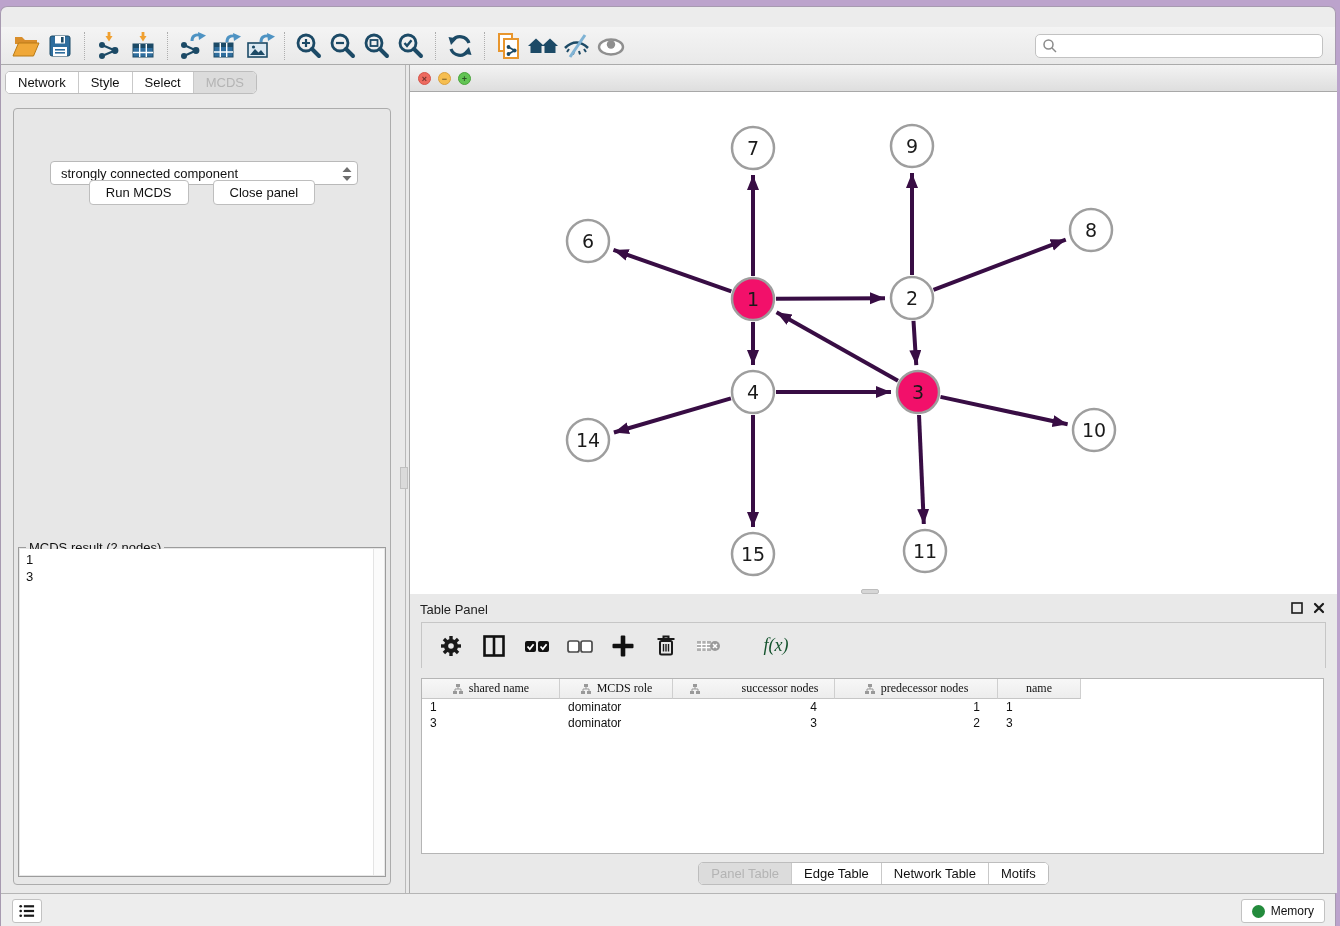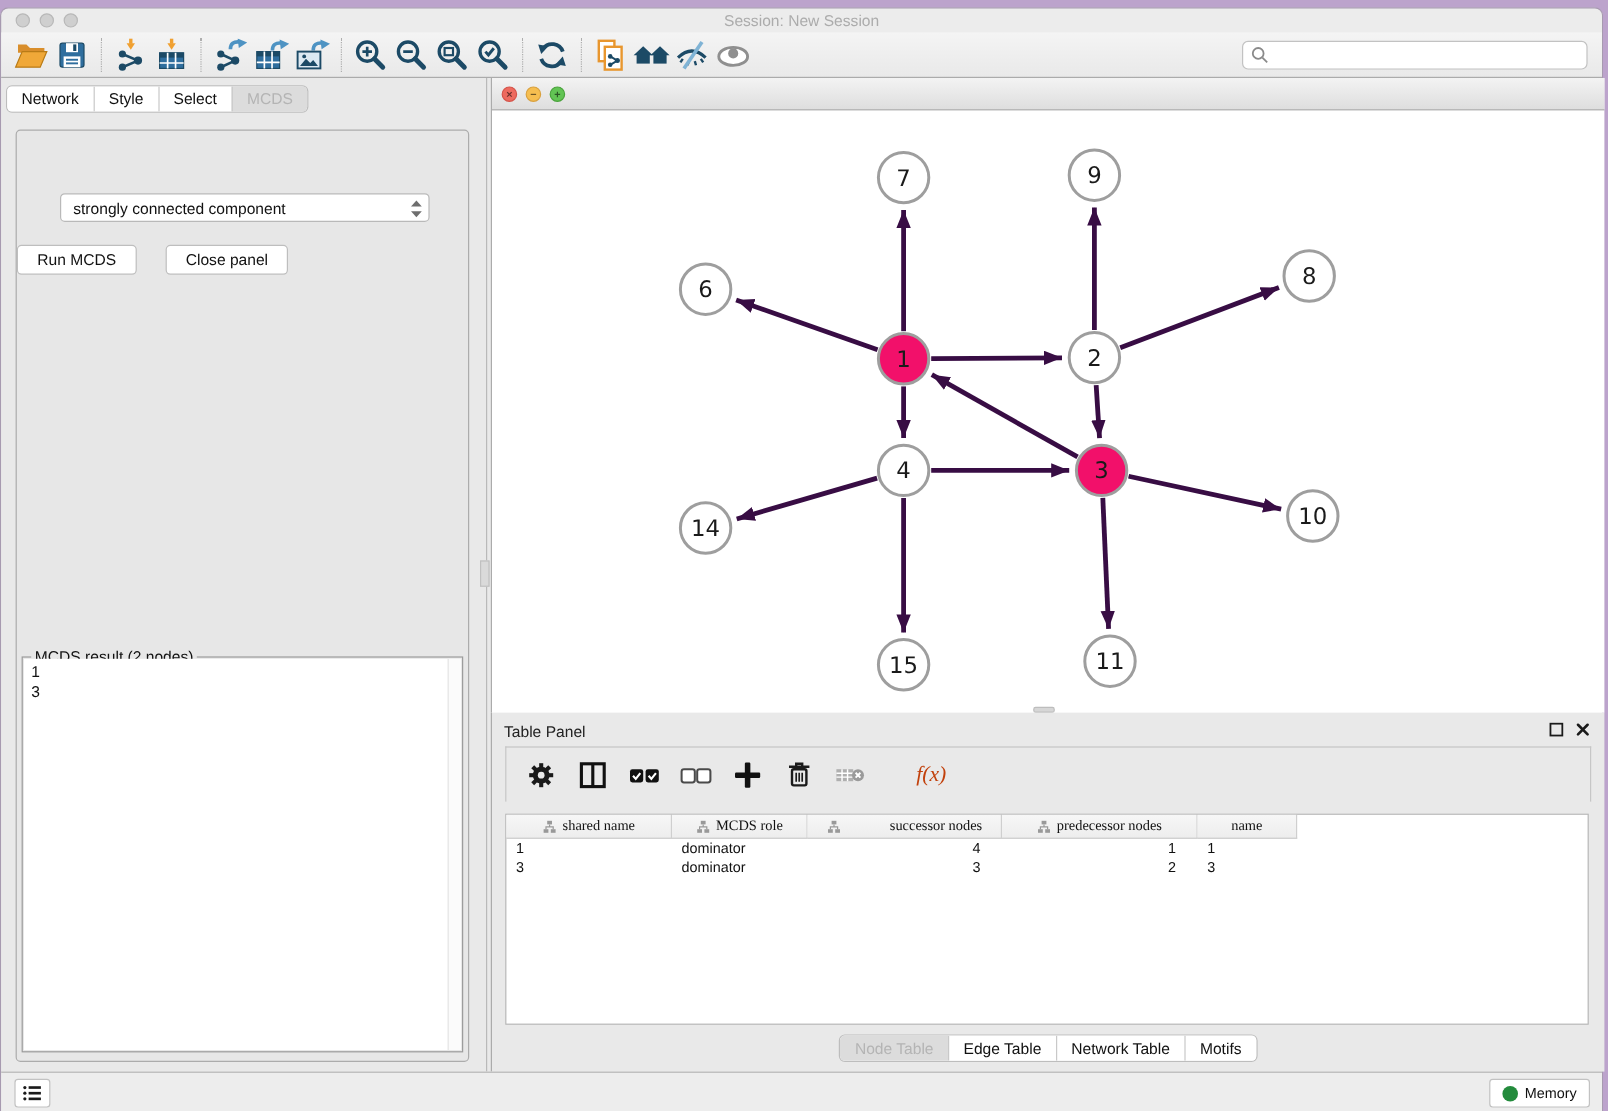--- a/index.html
+++ b/index.html
@@ -36,21 +36,21 @@
   .seg-tab { padding:3px 12px; font-size:13px; color:#111; background:#FFF; border-left:1px solid #C9C9C9; cursor:default; }
   .seg-tab:first-child { border-left:none; }
   .seg-tab.sel { background:#DCDCDC; color:#B4B4B4; }
   .cp-box { position:absolute; left:8px; right:8px; top:43px; bottom:8px;
     border:1px solid #ACACAC; border-radius:4px; background:#E7E7E7; }
   .opt-label { position:absolute; top:36px; width:100%; text-align:center; font-size:13px; color:#111; }
   .dropdown { position:absolute; left:36px; right:32px; top:52px; height:24px; background:#FFF;
     border:1px solid #B9B9B9; border-radius:4px; display:flex; align-items:center;
     font-size:13px; color:#111; padding-left:10px; }
   .dd-stepper { position:absolute; right:3px; top:2px; }
-  .btnrow { position:absolute; top:95px; width:100%; display:flex; gap:24px; }
+  .btnrow { position:absolute; top:71px; width:100%; display:flex; justify-content:center; gap:24px; }
   .mac-btn { background:#FFF; border:1px solid #BEBEBE; border-radius:4px; font-size:13px;
     color:#111; padding:4px 16px; font-family:"Liberation Sans",sans-serif; }
   .result-group { position:absolute; left:4px; right:4px; top:431px; bottom:7px; }
   .result-border { position:absolute; inset:7px 0 0 0; border:1px solid #9C9C9C; }
   .result-legend { position:absolute; left:8px; top:0; background:#E7E7E7; padding:0 3px; font-size:13px; color:#111; }
   .result-text { position:absolute; inset:9px 2px 2px 2px; background:#FFF; font-size:13px;
     color:#111; padding:2px 6px; line-height:17px; }
   .result-scroll { position:absolute; right:2px; top:9px; bottom:2px; width:11px; background:#FBFBFB; border-left:1px solid #E4E4E4; }
 
   
@@ -71,21 +71,21 @@
 
   
   .hgrip { position:absolute; left:452px; top:524px; width:18px; height:5px; background:#D6D6D6; border:1px solid #BDBDBD; border-radius:2px; }
 
   
   .tpanel { position:absolute; left:0; top:529px; width:100%; height:299px; background:#E9E9E9; border-left:1px solid #ABABAB; }
   .tp-toolbar { position:absolute; left:11px; right:11px; top:28px; height:46px;
     border:1px solid #C6C6C6; border-bottom:none; background:#E9E9E9;
     display:flex; align-items:center; gap:9px; padding-left:12px; }
   .tpicon { width:34px; height:32px; display:flex; align-items:center; justify-content:center; }
-  .fx { font-family:"Liberation Serif", serif; font-style:italic; font-size:18px; color:#c2410c;margin-left:48px; }
+  .fx { font-family:"Liberation Serif", serif; font-style:italic; font-size:18px; color:#14532d;margin-left:48px; }
   .ttable { position:absolute; left:11px; top:84px; width:903px; height:176px; background:#FFF; border:1px solid #B5B5B5; }
   .thead { display:flex; height:20px; }
   .th { height:20px; background:linear-gradient(#F7F7F7,#EDEDED); border-right:1px solid #CFCFCF; border-bottom:1px solid #C6C6C6;
     display:flex; align-items:center; justify-content:center; gap:5px; font-size:12px; color:#111; position:relative;font-family:Liberation Serif, serif; }
   .tr { display:flex; height:16px; }
   .td { font-size:12px; color:#111; height:16px; line-height:16px; overflow:hidden; }
   .tp-tabs { position:absolute; left:0; width:100%; top:268px; display:flex; justify-content:center; }
 
   
   .statusbar { position:absolute; left:0; top:886px; width:100%; height:34px;
@@ -93,28 +93,20 @@
   .sq-btn { position:absolute; background:#FFF; border:1px solid #C2C2C2; border-radius:3px;
     height:24px; top:5px; display:flex; align-items:center; justify-content:center; }
   .memdot { width:13px; height:13px; border-radius:50%; margin-right:6px; }
   .memlabel { font-size:12px; color:#111; }
 </style>
 </head>
 <body>
 
 <div class="window">
 
-  <div class="titlebar">
-    <div class="lights">
-      <div class="light"></div>
-      <div class="light"></div>
-      <div class="light"></div>
-    </div>
-    <div class="wtitle">Session: New Session</div>
-  </div>
 
   <div class="toolbar">
     <div class="tbicon">
       <svg width="28" height="28" viewBox="0 0 28 28">
         <path d="M3 5 h7 l3 3 h12 v4 H3 z" fill="#D98E2B"></path>
         <path d="M1 24 L6.5 11 H27 L21.5 24 Z" fill="#F0A838" stroke="#B97B16" stroke-width="1"></path>
       </svg>
     </div>
     <div class="tbicon">
       <svg width="28" height="28" viewBox="0 0 28 28">
@@ -505,21 +497,21 @@
                 <div class="td" style="width: 138px; text-align: left; padding: 0px 0px 0px 8px;">3</div>
                 <div class="td" style="width: 113px; text-align: left; padding: 0px 0px 0px 8px;">dominator</div>
                 <div class="td" style="width: 162px; text-align: right; padding: 0px 18px 0px 0px;">3</div>
                 <div class="td" style="width: 163px; text-align: right; padding: 0px 18px 0px 0px;">2</div>
                 <div class="td" style="width: 83px; text-align: left; padding: 0px 0px 0px 8px;">3</div>
               </div>
             </div>
         </div>
         <div class="tp-tabs">
           <div class="seg-inner" id="tp-tabs">
-              <span class="seg-tab sel">Node Table</span>
+              <span class="seg-tab sel">Panel Table</span>
               <span class="seg-tab">Edge Table</span>
               <span class="seg-tab">Network Table</span>
               <span class="seg-tab">Motifs</span>
             </div>
         </div>
       </div>
     </div>
   </div>
 
   <div class="statusbar">

